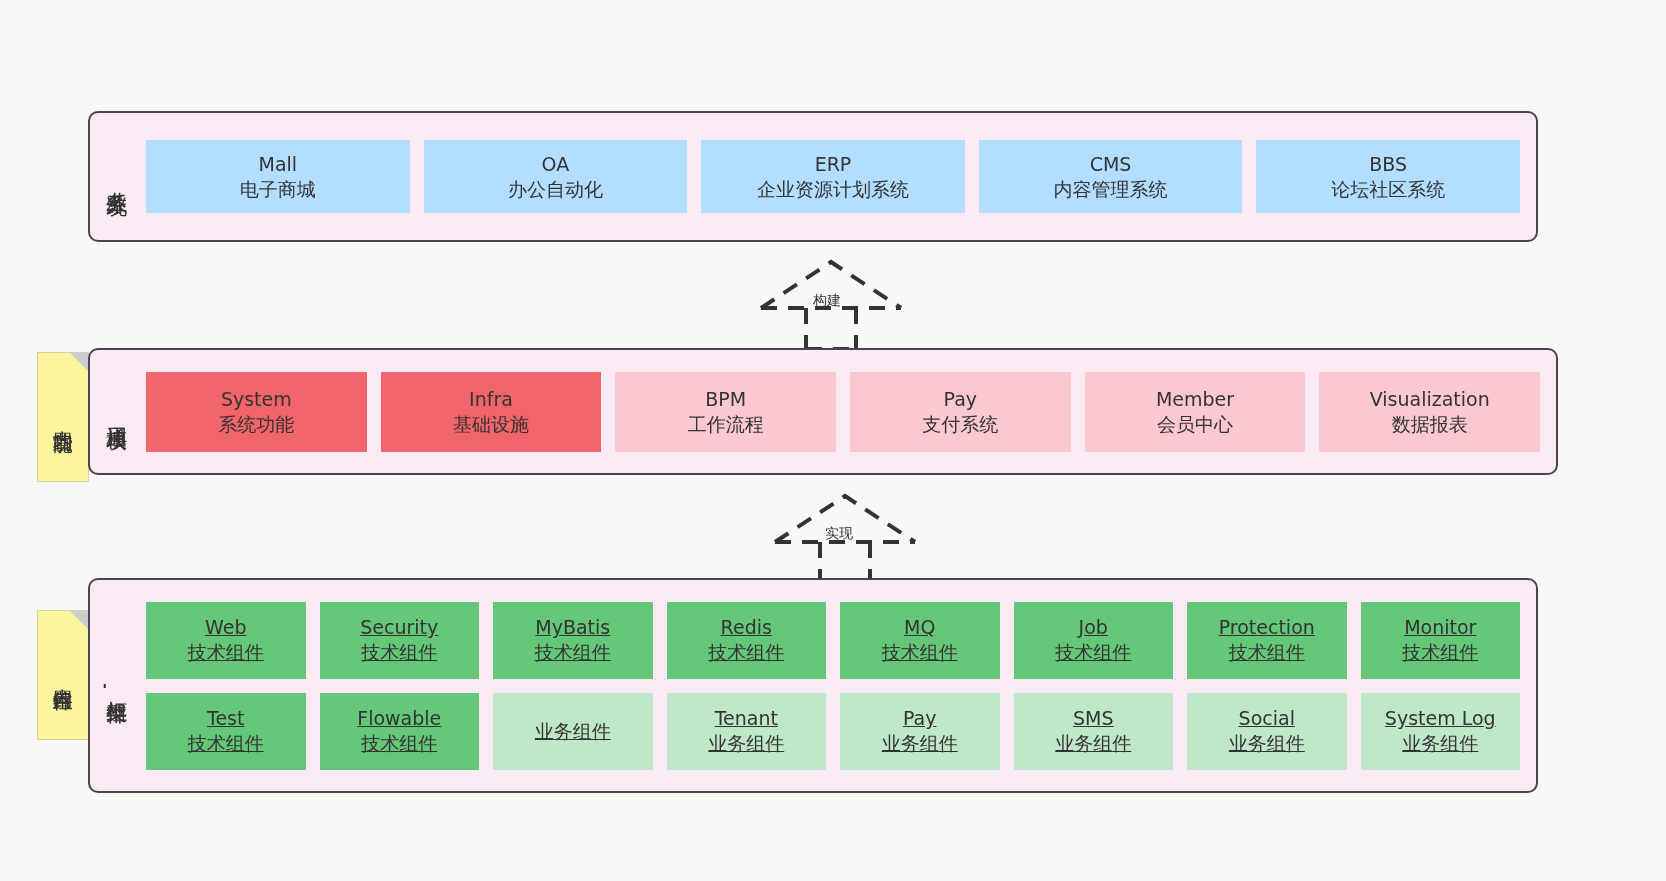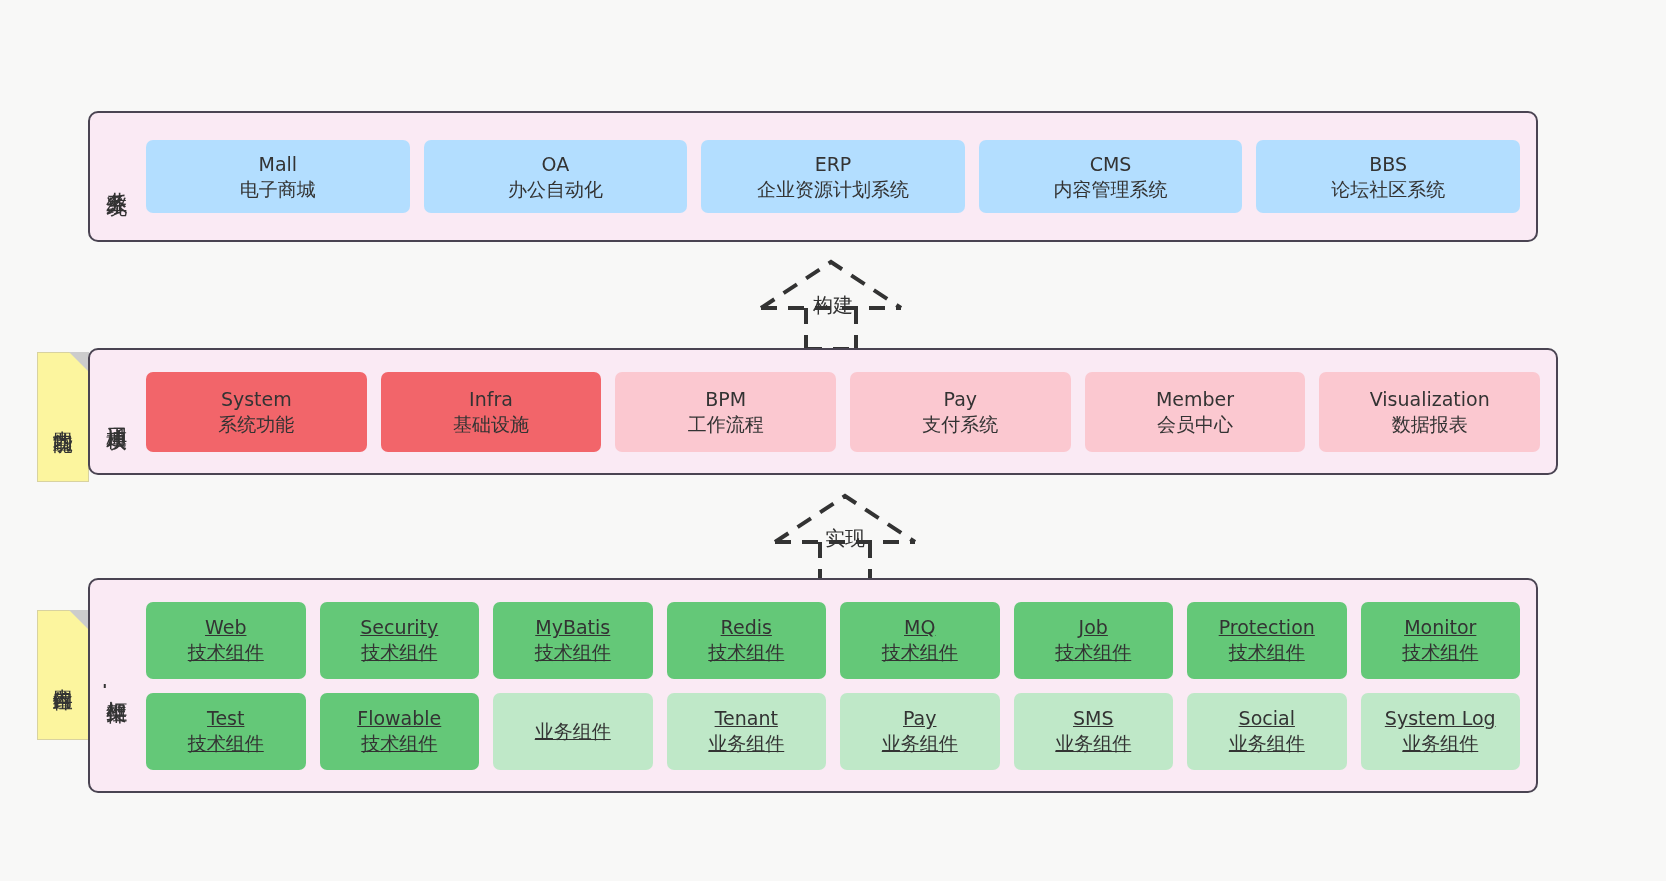--- a/index.html
+++ b/index.html
@@ -47,21 +47,21 @@
     gap: 14px;
     padding: 0 16px 0 4px;
   }
   .row {
     display: flex;
     gap: 14px;
     align-items: stretch;
   }
   .cell {
     flex: 1 1 0;
-    border-radius: 7px;
+    border-radius: 0;
     display: flex;
     flex-direction: column;
     align-items: center;
     justify-content: center;
     text-align: center;
     font-size: 19px;
     line-height: 1.30;
     color: #333333;
     padding: 6px 4px;
     user-select: none;
@@ -111,21 +111,21 @@
     border-top: 20px solid #cccccc;
   }
   #note-builtin-func  { left: 37px; top: 352px; height: 130px; }
   #note-builtin-comp  { left: 37px; top: 610px; height: 130px; }
 
   
   .uml-arrow { position: absolute; }
   .uml-arrow svg { display: block; overflow: visible; }
   .uml-label {
     position: absolute;
-    font-size: 20px;
+    font-size: 14px;
     color: #333333;
     background: transparent;
     white-space: nowrap;
     user-select: none;
   }
   #arrow-build      { left: 756px; top: 256px; }
   #arrow-build-label{ left: 813px; top: 292px; }
   #arrow-impl       { left: 770px; top: 490px; }
   #arrow-impl-label { left: 825px; top: 525px; }
 </style>

